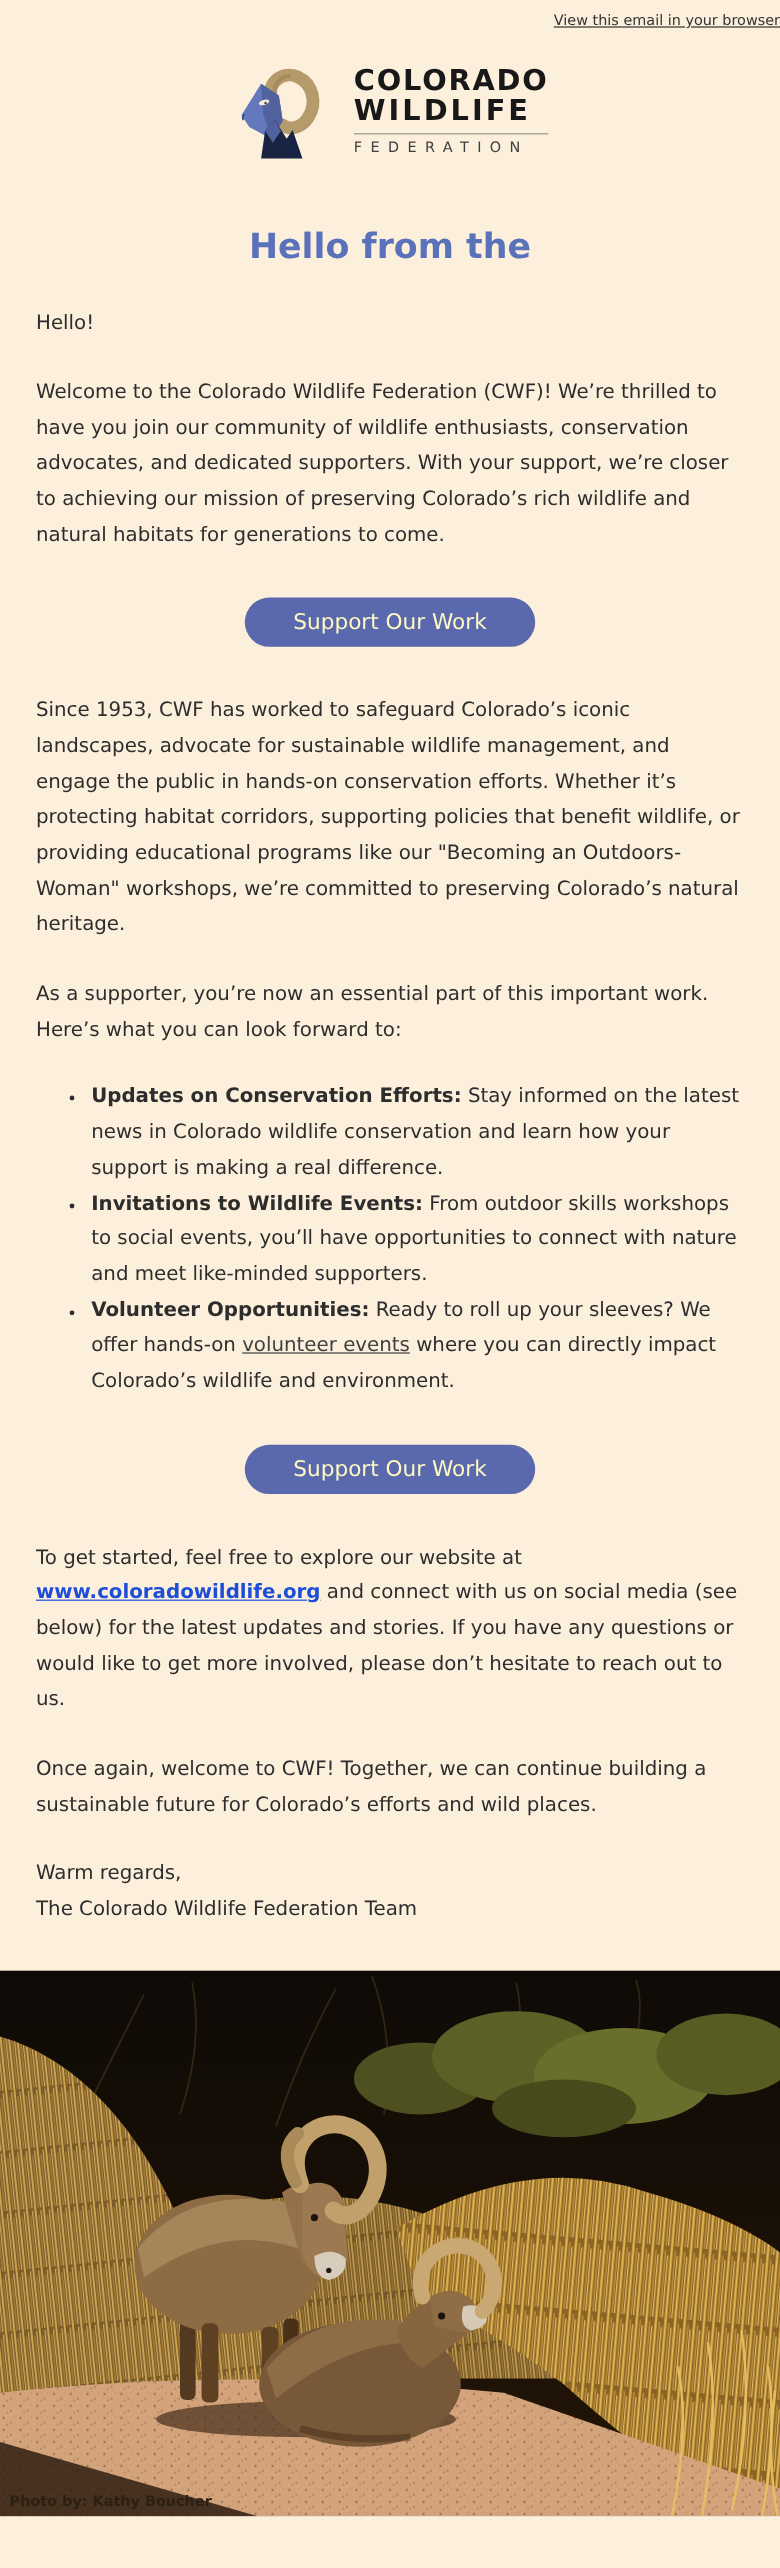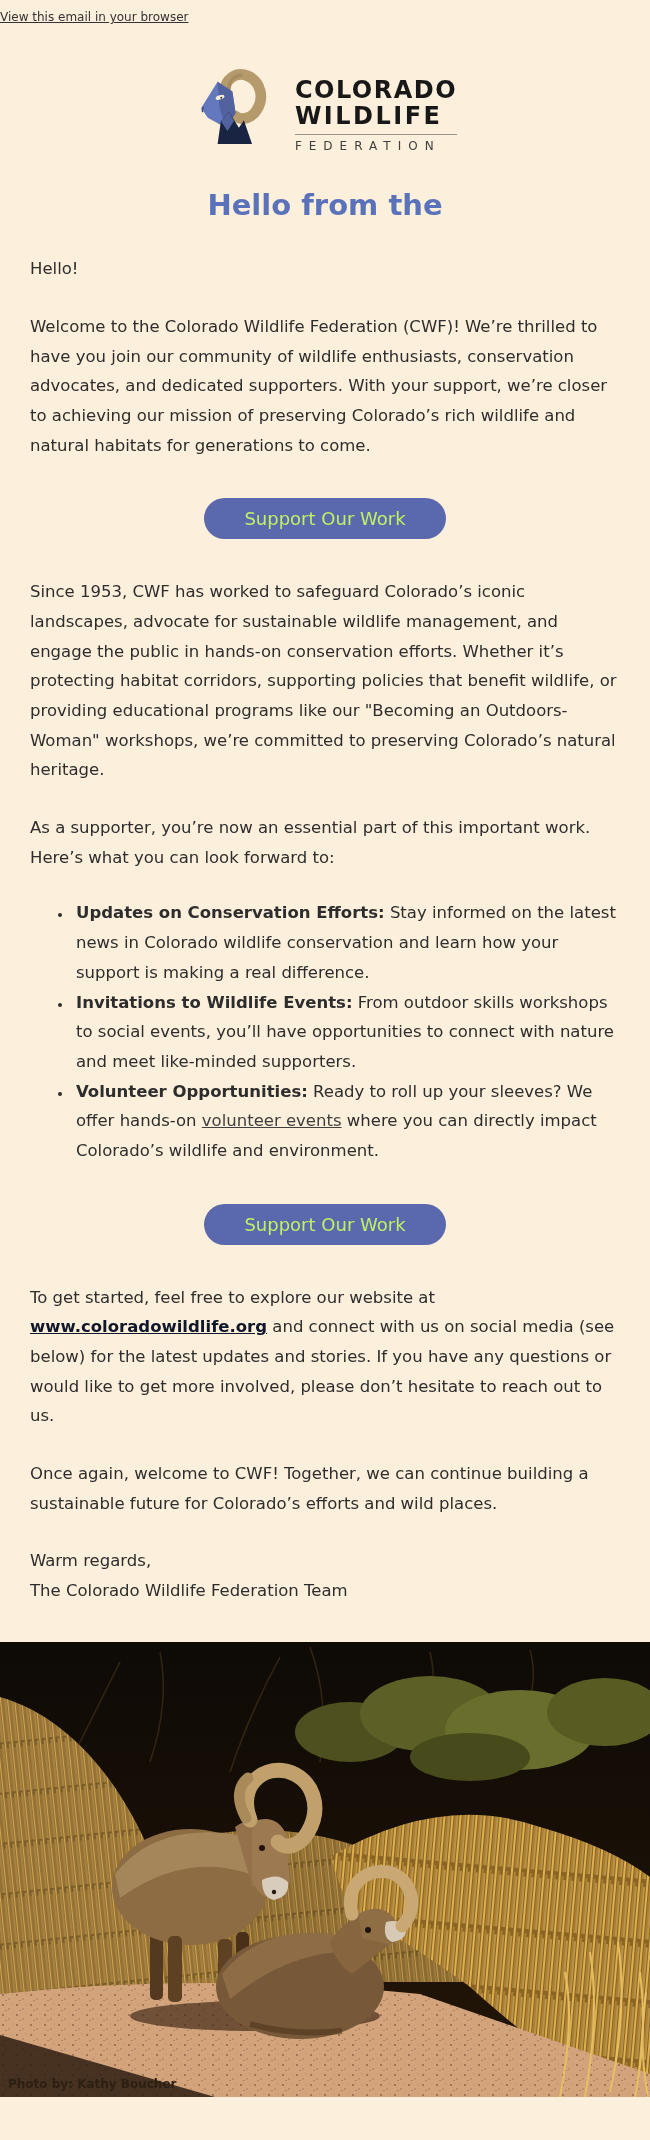--- a/index.html
+++ b/index.html
@@ -3,46 +3,46 @@
 <meta charset="utf-8">
 <style>
   html,body{margin:0;padding:0;}
   body{
     background:#fcefdc;
     font-family:"DejaVu Sans","Liberation Sans",sans-serif;
     color:#2d2d2d;
   }
   .email{width:650px;margin:0 auto;background:#fcefdc;overflow:hidden;}
   
-  .preheader{padding-top:6px;text-align:left;}
+  .preheader{padding-top:6px;text-align:right;}
   .preheader a{font-size:12px;color:#333;text-decoration:underline;}
   
-  .logo-block{margin-top:42px;display:flex;justify-content:center;align-items:flex-end;gap:20px;}
+  .logo-block{margin-top:30px;display:flex;justify-content:center;align-items:flex-start;gap:20px;}
   .logo-text{display:flex;flex-direction:column;}
   .logo-l1,.logo-l2{font-size:24px;font-weight:800;letter-spacing:1.5px;color:#181818;line-height:1.06;}
   .logo-l2{letter-spacing:2.5px;}
   .logo-rule{border:none;border-top:1px solid #9a958c;margin:5px 0 4px;width:100%;}
   .logo-l3{font-size:12px;letter-spacing:7px;color:#404040;font-weight:400;}
   
-  h1{margin:32px 30px 0;text-align:center;color:#5a72ba;font-size:29px;line-height:1.42;font-weight:700;}
+  h1{margin:44px 30px 0;text-align:center;color:#5a72ba;font-size:29px;line-height:1.42;font-weight:700;}
   h1 span{display:block;}
   
   .content{padding:0 30px;font-size:16.5px;line-height:1.8;}
   .content p{margin:28px 0 0;}
   .content .tight{margin:0;}
   .cta-wrap{text-align:center;margin:38px 0;}
   .cta{
-    display:inline-block;background:#5a68ad;color:#bef264;border:none;cursor:pointer;
+    display:inline-block;background:#5a68ad;color:#fef9c3;border:none;cursor:pointer;
     font-size:18px;font-family:inherit;padding:10px 40px;border-radius:29px;
   }
   ul.benefits{margin:26px 0 0;padding-left:42px;}
   ul.benefits li{padding-left:4px;}
   ul.benefits li::marker{font-size:0.75em;}
   .content a.inline-link{color:#404040;text-decoration:underline;}
-  .content a.site-link{color:#0f172a;font-weight:700;text-decoration:underline;}
+  .content a.site-link{color:#1d4ed8;font-weight:700;text-decoration:underline;}
   .signoff{margin-top:28px;}
   
   .photo{display:block;margin-top:36px;width:650px;height:455px;}
   .photo svg{display:block;}
   .caption{font-size:12px;font-weight:600;fill:#2b2013;font-family:"DejaVu Sans","Liberation Sans",sans-serif;}
 </style>
 </head>
 <body>
 
 <div class="email">

